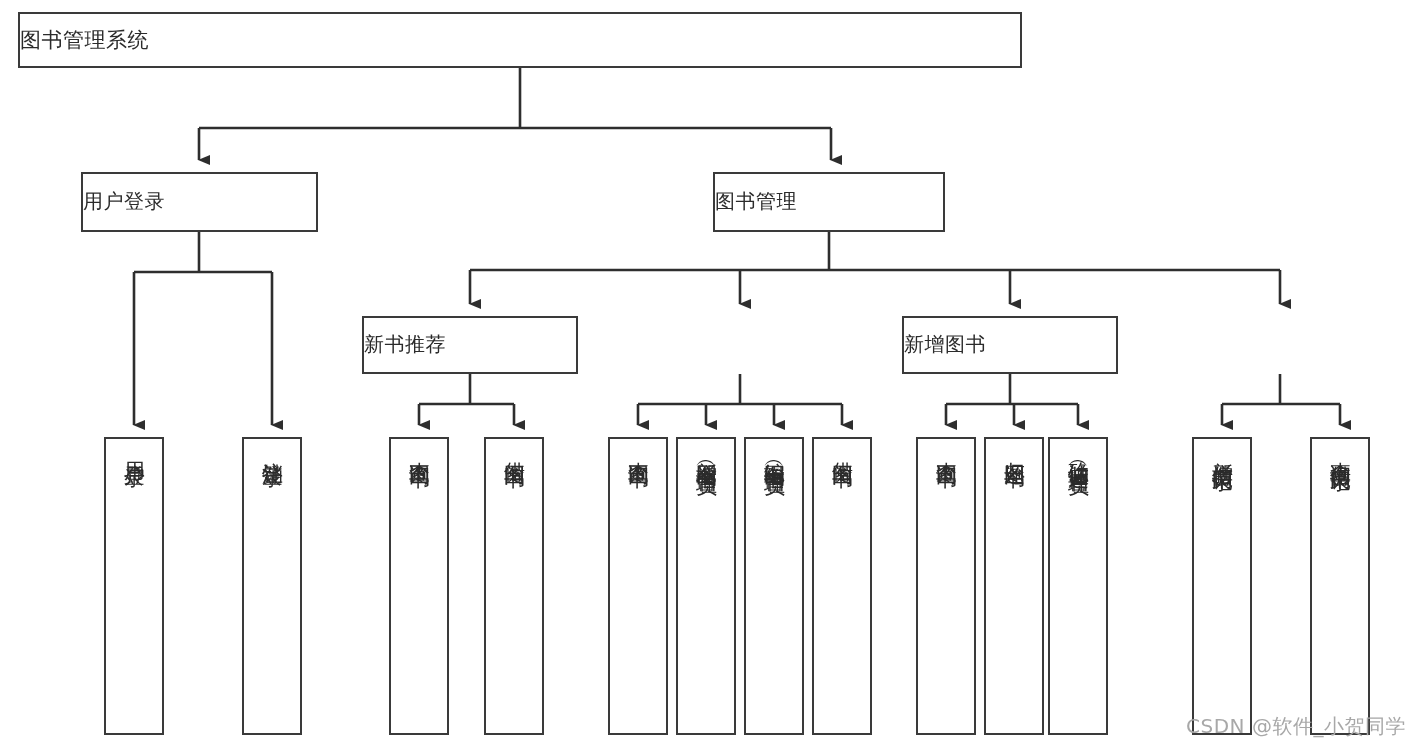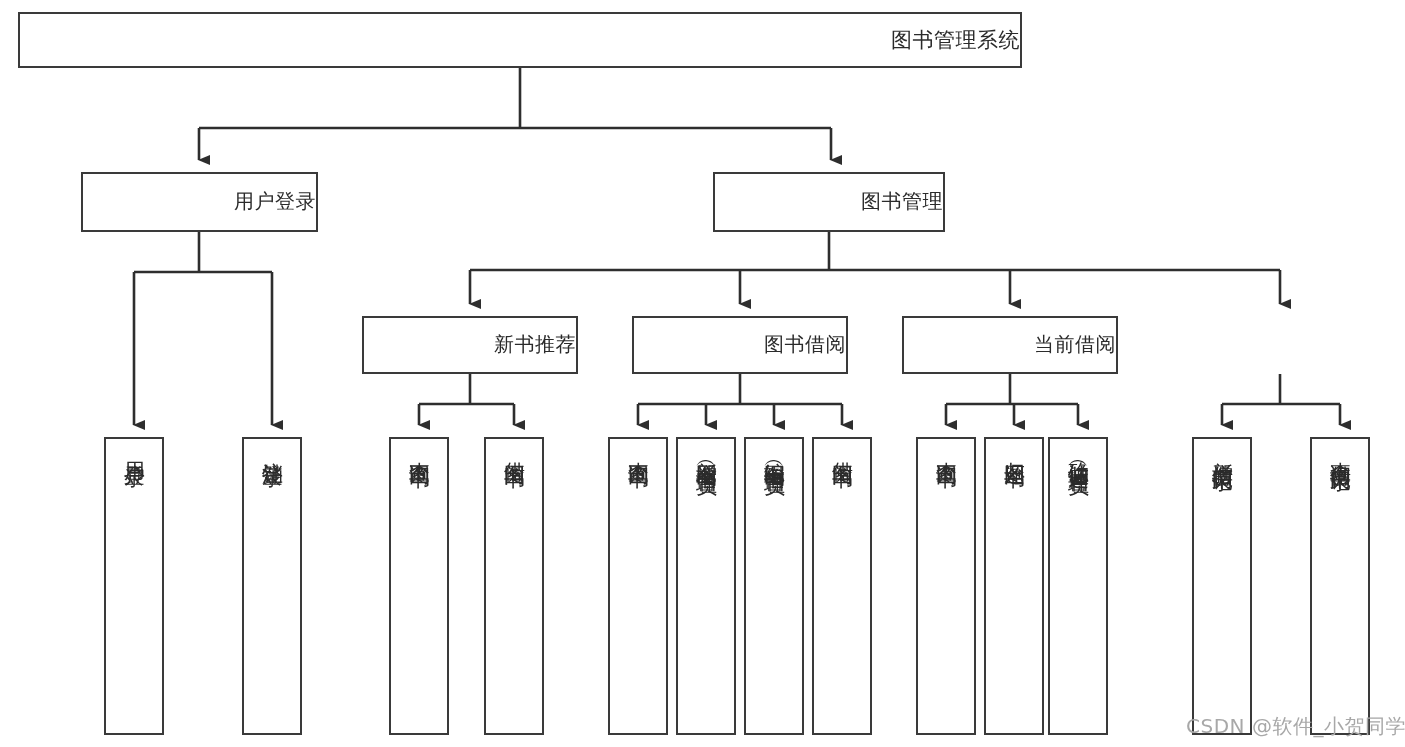--- a/index.html
+++ b/index.html
@@ -14,21 +14,21 @@
   #wires{position:absolute;left:0;top:0;width:1405px;height:747px;}
 
   
   .node{
     position:absolute;
     box-sizing:border-box;
     background:#ffffff;
     border:2px solid #3a3a3a;
     display:flex;
     align-items:center;
-    justify-content:flex-end;
+    justify-content:flex-start;
     color:#1a1a1a;
   }
   .node .label{
     display:block;
     text-align:center;
     line-height:1.18;
     letter-spacing:0.5px;
     color:#2b2b2b;
   }
 
@@ -127,25 +127,22 @@
   <div class="node lvl1" style="left: 81px; top: 172px; width: 237px; height: 60px;">
     <span class="label">用户登录</span>
   </div>
   <div class="node lvl2" style="left: 362px; top: 316px; width: 216px; height: 58px;">
     <span class="label">新书推荐</span>
   </div>
 
   <div class="node lvl1" style="left: 713px; top: 172px; width: 232px; height: 60px;">
     <span class="label">图书管理</span>
   </div>
-  <div class="node lvl2" style="left: 632px; top: 316px; width: 216px; height: 58px;">
-    <span class="label">图书借阅</span>
-  </div>
   <div class="node lvl2" style="left: 902px; top: 316px; width: 216px; height: 58px;">
-    <span class="label">当前借阅</span>
+    <span class="label">新增图书</span>
   </div>
 
   <div class="node leaf" style="left: 104px; top: 437px; width: 60px; height: 298px;">
     <span class="label">用户登录</span>
   </div>
   <div class="node leaf" style="left: 242px; top: 437px; width: 60px; height: 298px;">
     <span class="label">注销登录</span>
   </div>
   <div class="node leaf" style="left: 389px; top: 437px; width: 60px; height: 298px;">
     <span class="label">查询图书</span>

